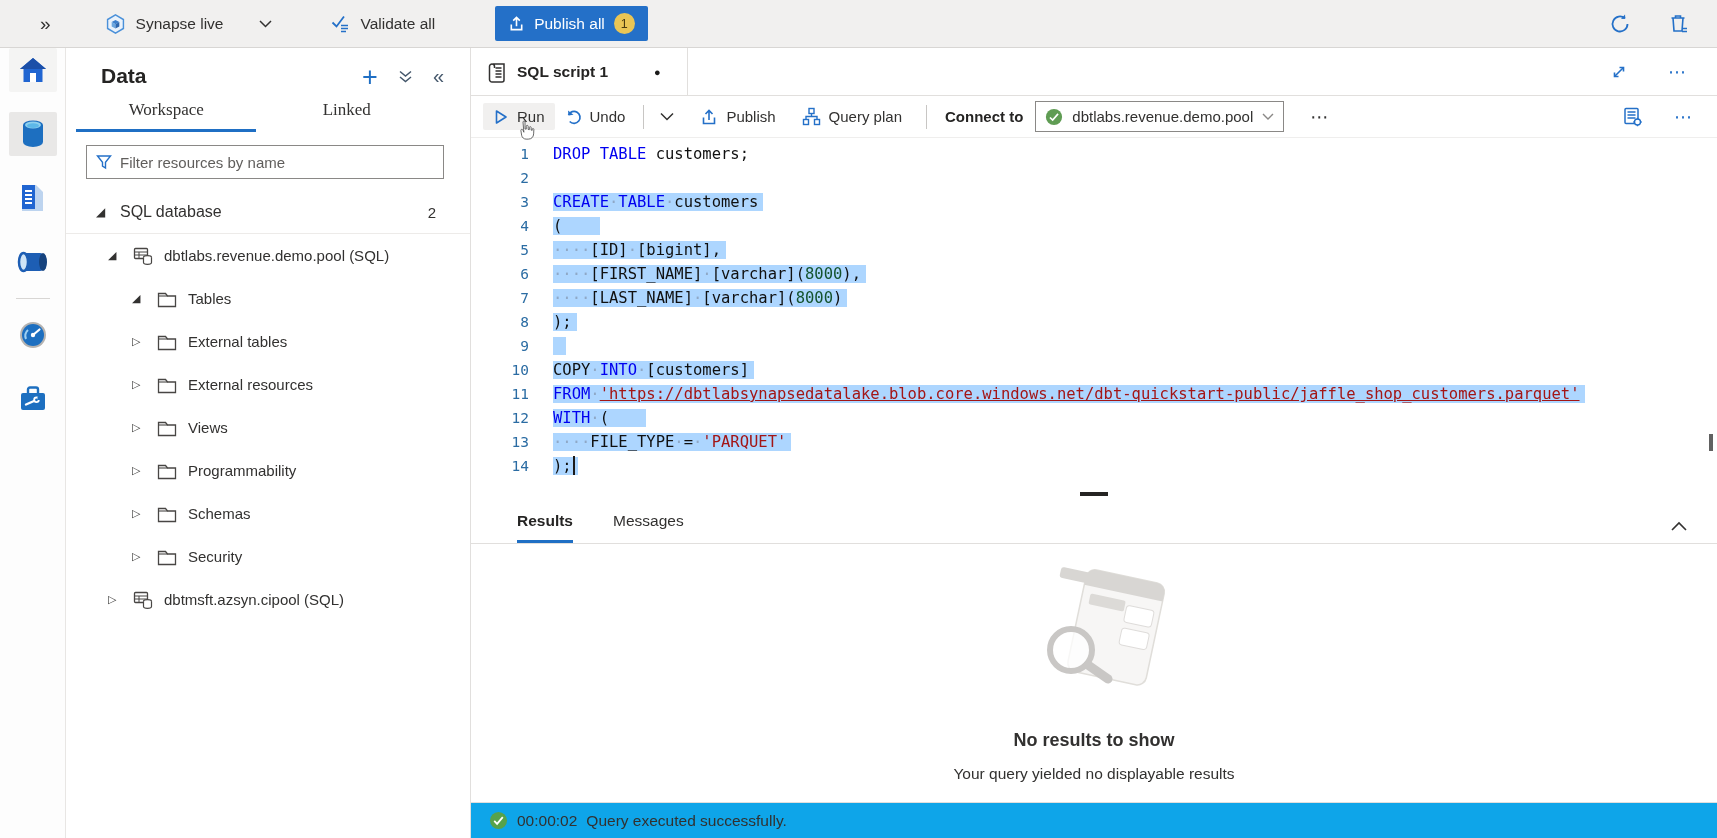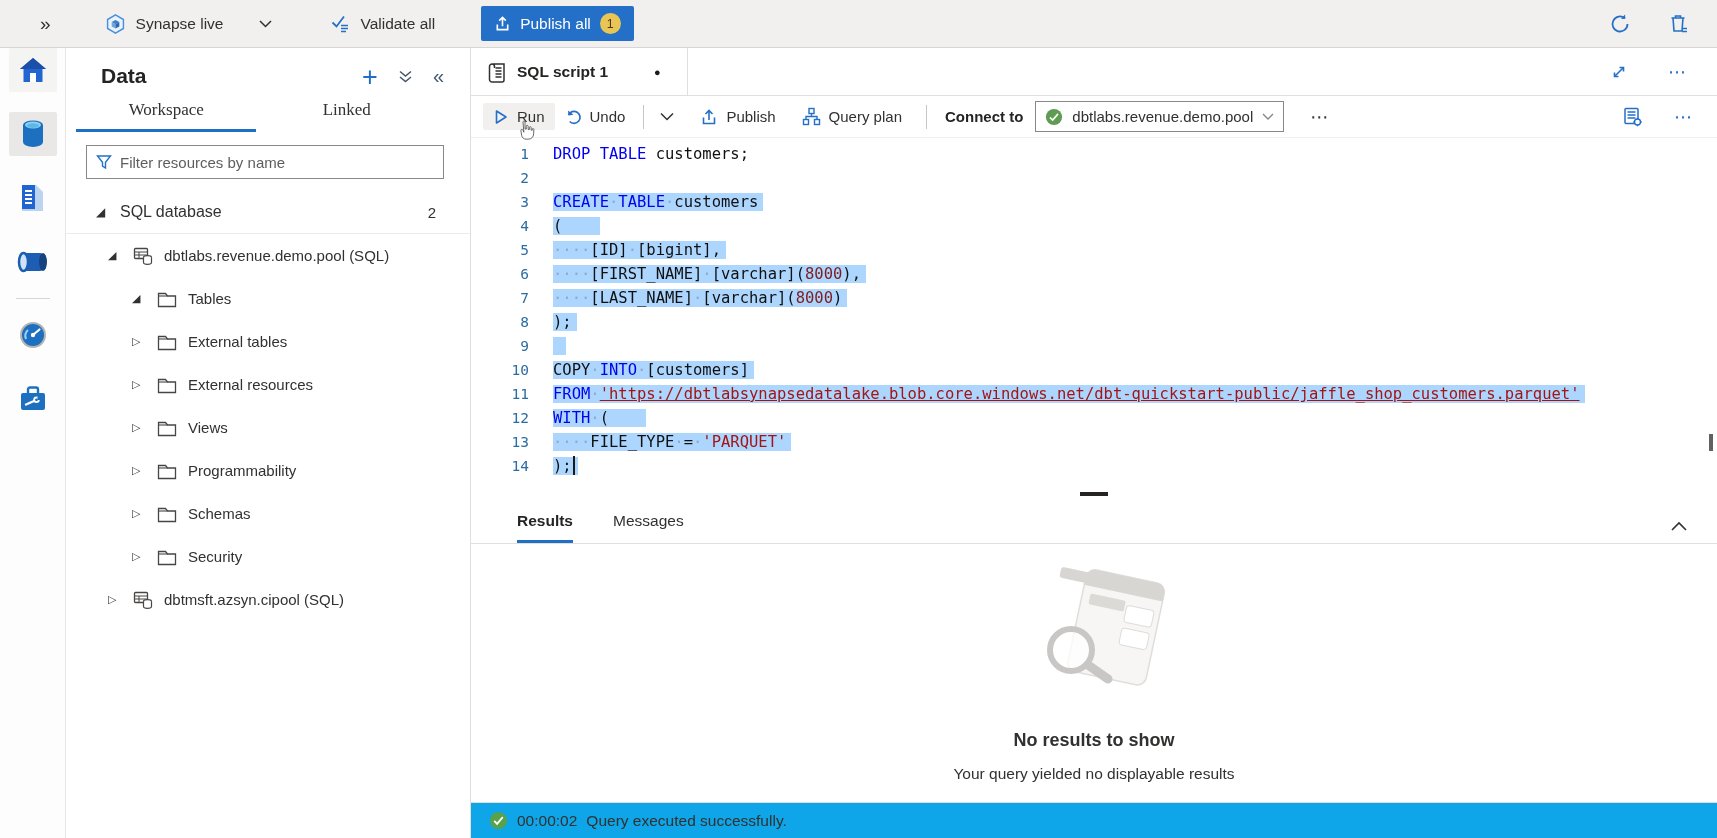--- a/index.html
+++ b/index.html
@@ -8,21 +8,21 @@
   svg { display:block; }
 
   
   .topbar { height:48px; background:#f1f0ef; border-bottom:1px solid #d8d6d4;
     display:flex; align-items:center; }
   .menu-btn { margin-left:40px; font-size:19px; color:#323130; cursor:pointer; }
   .product { margin-left:54px; display:flex; align-items:center; gap:10px; font-size:15.5px; }
   .product .chev { margin-left:26px; }
   .tb-item { display:flex; align-items:center; gap:9px; font-size:15.5px; }
   .validate { margin-left:58px; }
-  .publish-all { margin-left:46px; height:35px; background:#2470c8; color:#fff;
+  .publish-all { margin-left:60px; height:35px; background:#2470c8; color:#fff;
     border:none; border-radius:2px; display:flex; align-items:center; gap:9px;
     padding:0 13px; font-size:15.5px; font-family:inherit; cursor:pointer; }
   .pub-badge { width:21px; height:21px; border-radius:50%; background:#e9c555;
     color:#4a3b10; font-size:12.5px; display:flex; align-items:center; justify-content:center; }
   .tb-right { margin-left:auto; display:flex; align-items:center; gap:36px; margin-right:28px; }
 
   
   .main { display:flex; height:790px; }
 
   
@@ -87,21 +87,21 @@
 
   
   .editor { height:352px; position:relative; padding-top:4px;
     font-family:"DejaVu Sans Mono","Liberation Mono",monospace; font-size:15.5px; }
   .crow { display:flex; height:24px; line-height:24px; white-space:pre; }
   .gut { width:58px; text-align:right; color:#2b6ca3; font-size:14.5px; flex:none; }
   .cbody { margin-left:24px; }
   .selwrap { background:#add6ff; }
   .tok.kw { color:#0000f0; }
   .tok.pl { color:#101010; }
-  .tok.num { color:#7f1d1d; }
+  .tok.num { color:#14532d; }
   .tok.str { color:#a31515; }
   .tok.link { text-decoration:underline; }
   .tok.ws { color:#8fa8c6; }
   .caret { display:inline-block; width:2px; height:19px; background:#1b1a19;
     vertical-align:-4px; margin-left:1px; }
   .vscroll { position:absolute; right:4px; top:296px; width:4px; height:17px; background:#616161; }
 
   .splitter { height:10px; position:relative; cursor:row-resize; }
   .split-handle { position:absolute; left:50%; top:2px; transform:translateX(-50%);
     width:28px; height:4px; background:#252423; }

